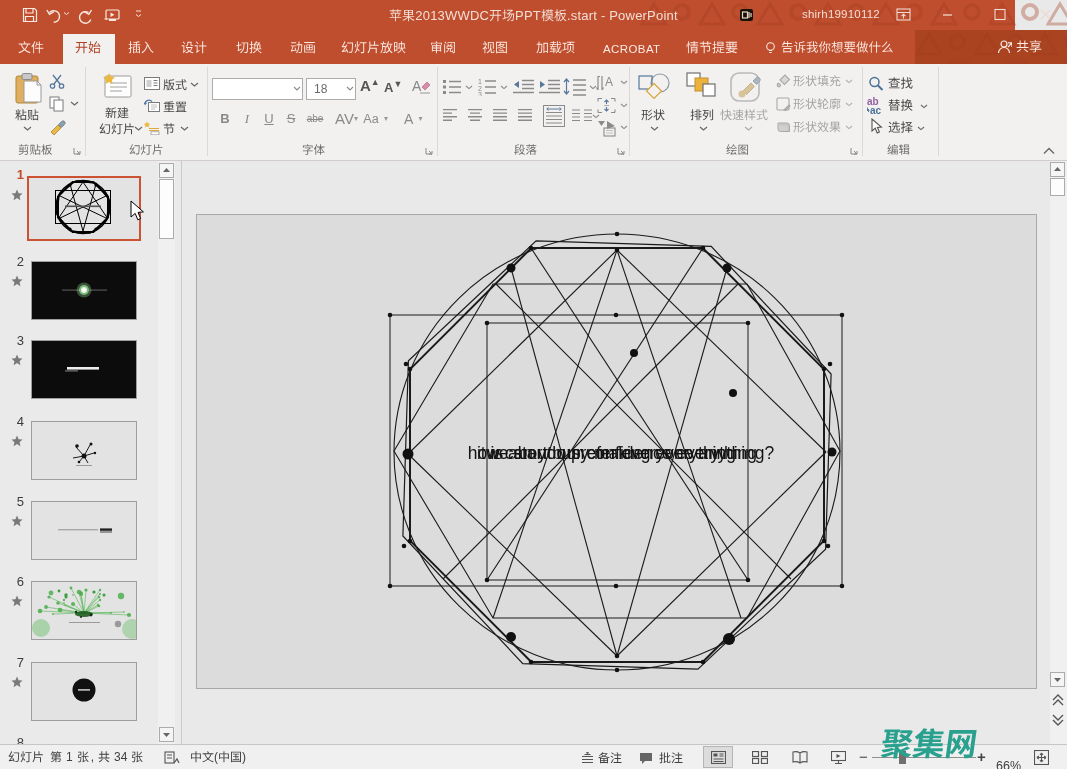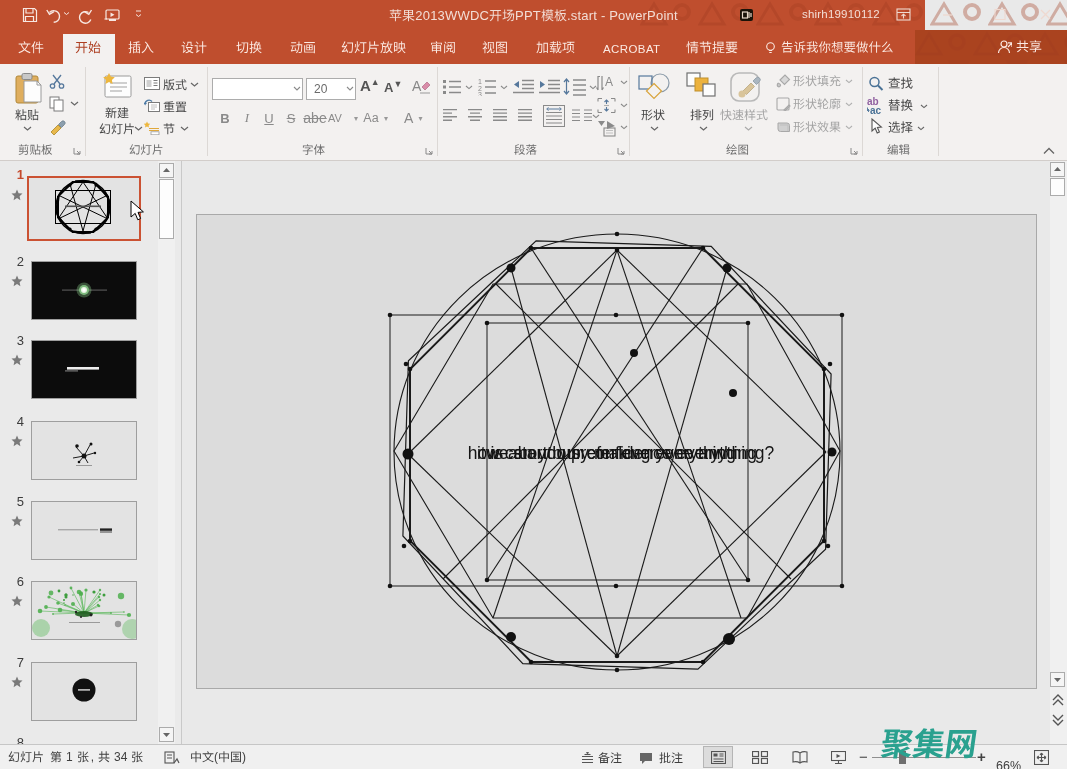--- a/index.html
+++ b/index.html
@@ -1,18 +1,18 @@
 <!DOCTYPE html>
 <html><head><meta charset="utf-8"><style>
 *{margin:0;padding:0;box-sizing:border-box}
 html,body{width:1067px;height:769px;overflow:hidden}
 body{font-family:"Liberation Sans",sans-serif;position:relative;background:#e9e9e9;font-size:12px}
 .abs{position:absolute}
 .k{display:inline-block;vertical-align:-0.14em}
-.titlebar{position:absolute;left:0;top:0;width:925px;height:30px;background:#bf4e2e}
+.titlebar{position:absolute;left:0;top:0;width:1015px;height:30px;background:#bf4e2e}
 .tabrow{position:absolute;left:0;top:30px;width:1067px;height:34px;background:#bf4e2e}
 .ribbon{position:absolute;left:0;top:64px;width:1067px;height:97px;background:#f3f1f0;border-bottom:1px solid #d2cdca}
 .gsep{position:absolute;top:3px;width:1px;height:89px;background:#dcd8d5}
 .glabel{position:absolute;top:79px;width:120px;text-align:center}
 .dll{position:absolute;width:10px;height:10px}
 .panel{position:absolute;left:0;top:161px;width:182px;height:583px;background:#eaeaea;border-right:1px solid #c9c9c9}
 .canvas{position:absolute;left:182px;top:161px;width:868px;height:583px;background:#e9e9e9}
 .slide{position:absolute;left:14px;top:53px;width:841px;height:475px;background:#dcdcdc;border:1px solid #a9a9a9}
 .vsb{position:absolute;left:1050px;top:161px;width:17px;height:583px;background:#f0f0f0}
 .statusbar{position:absolute;left:0;top:744px;width:1067px;height:25px;background:#f0f0f0;border-top:1px solid #c6c6c6;color:#444}
@@ -392,38 +392,38 @@
         <g transform="translate(0,860) scale(1,-1)" fill="#696969">
           <use href="#c5e7b" x="0"></use>
           <use href="#c706f" x="1000"></use>
           <use href="#c7247" x="2000"></use>
         </g>
       </svg></div>
     <div class="abs" style="left:212px;top:14px;width:91px;height:22px;background:#fff;border:1px solid #acacac"></div>
     <svg class="abs" style="left:293px;top:22px" width="8" height="6">
       <path d="M1 1 l3 3 l3 -3" fill="none" stroke="#8a8a8a" stroke-width="1.1"></path>
     </svg>
-    <div class="abs" style="left:306px;top:14px;width:50px;height:22px;background:#fff;border:1px solid #acacac;color:#6a6a6a;font-size:12px;line-height:20px;padding-left:7px">20</div>
+    <div class="abs" style="left:306px;top:14px;width:50px;height:22px;background:#fff;border:1px solid #acacac;color:#6a6a6a;font-size:12px;line-height:20px;padding-left:7px">18</div>
     <svg class="abs" style="left:346px;top:22px" width="8" height="6">
       <path d="M1 1 l3 3 l3 -3" fill="none" stroke="#8a8a8a" stroke-width="1.1"></path>
     </svg>
     <div class="abs" style="left:360px;top:13px;color:#555;font-size:15px;font-weight:bold">A<span style="font-size:9px;vertical-align:6px">▲</span></div>
     <div class="abs" style="left:384px;top:15px;color:#555;font-size:13px;font-weight:bold">A<span style="font-size:9px;vertical-align:5px">▼</span></div>
     <svg class="abs" style="left:412px;top:14px" width="20" height="18">
 <text x="0" y="13" font-family="Liberation Sans" font-size="14" fill="#888">A</text>
 <path d="M10 9 l5 -5 3 3 -5 5 z" fill="#d98ca8" stroke="#b06a86" stroke-width="0.7"></path>
       <path d="M8 15 h10" stroke="#999"></path>
     </svg>
     <div class="abs" style="left:214px;top:46px;color:#8a8a8a;font-size:13px;display:flex;align-items:center">
       <b style="width:22px;text-align:center">B</b>
       <i style="width:22px;text-align:center;font-family:'Liberation Serif',serif">I</i>
       <span style="width:22px;text-align:center;text-decoration:underline">U</span>
       <span style="width:22px;text-align:center;text-decoration:line-through">S</span>
-      <span style="width:26px;text-align:center;font-size:14px;text-decoration:line-through">abe</span>
-      <span style="width:26px;text-align:left;font-size:11px">AV</span>
+      <span style="width:26px;text-align:center;font-size:10px;text-decoration:line-through">abe</span>
+      <span style="width:26px;text-align:right;font-size:15px">AV</span>
       <span style="color:#999;font-size:8px">▾</span>
       <span style="width:26px;text-align:center;font-size:12.5px">Aa</span>
       <span style="color:#999;font-size:8px">▾</span>
       <span style="width:16px"></span>
       <span style="font-size:14px">A</span>
       <span style="color:#999;font-size:8px;margin-left:5px">▾</span>
     </div>
     <div class="glabel" style="left:253px"><svg class="k " style="width:23.0px;height:11.5px;" viewBox="0 0 2000 1000">
         <g transform="translate(0,860) scale(1,-1)" fill="#696969">
           <use href="#c5b57" x="0"></use>

